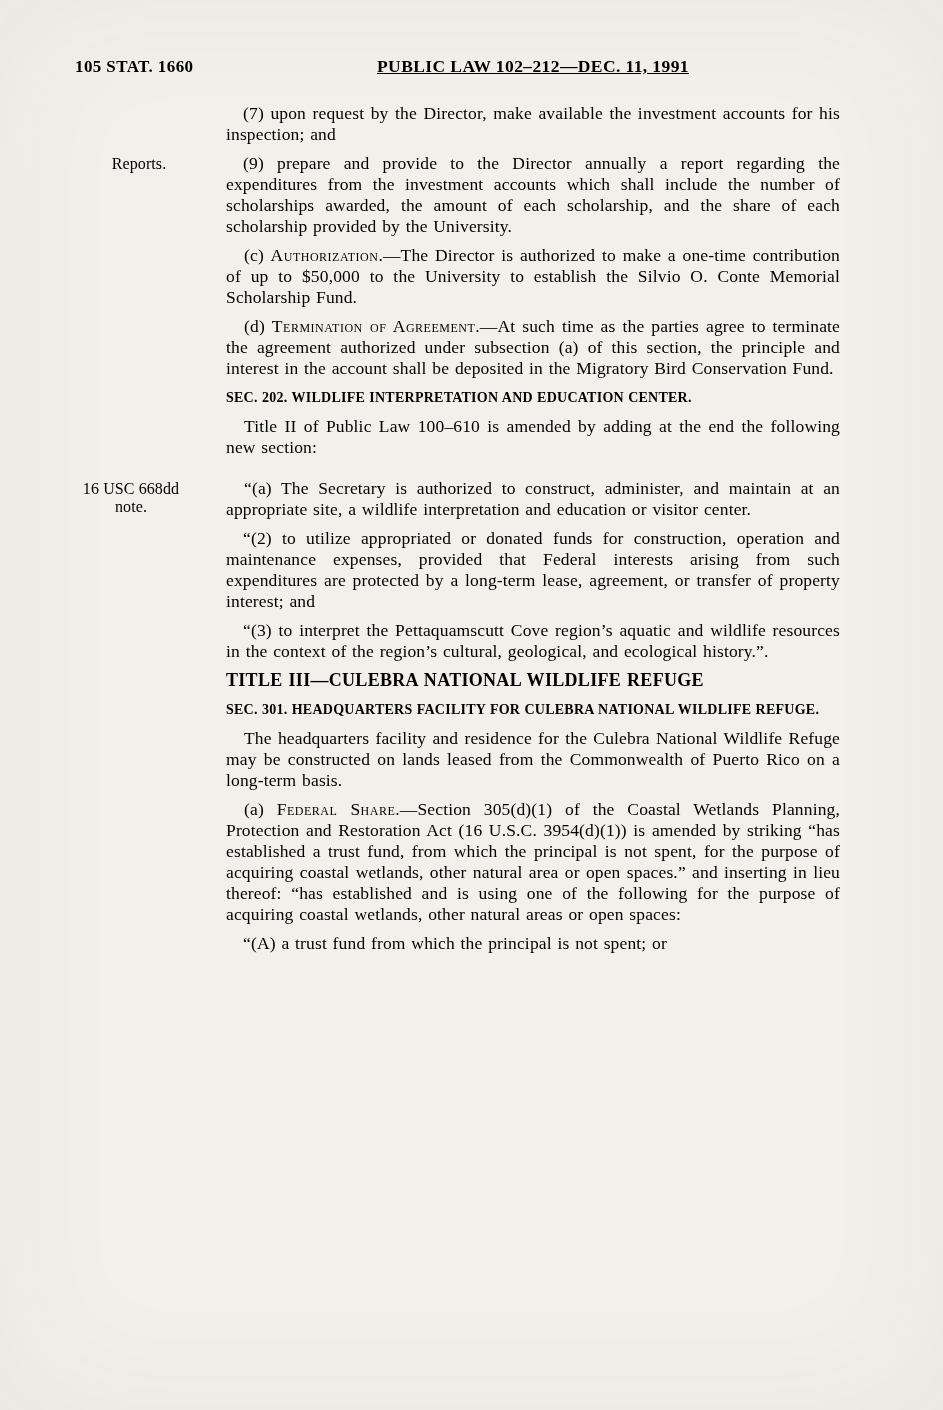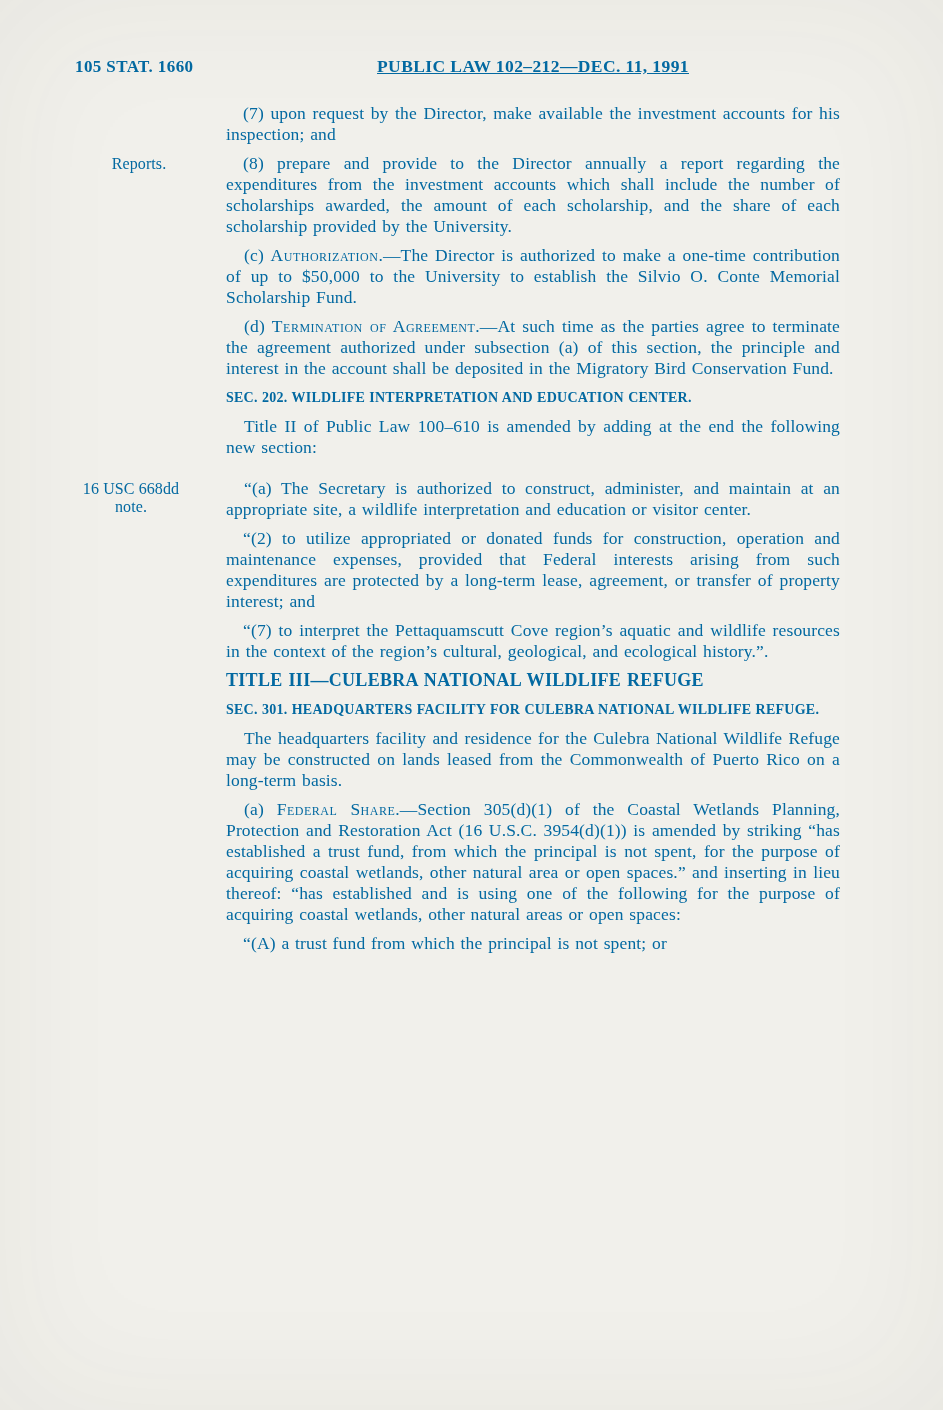--- a/index.html
+++ b/index.html
@@ -7,21 +7,21 @@
     padding: 0;
     background: #e8e7e2;
   }
   .page {
     position: relative;
     width: 943px;
     height: 1410px;
     background: #f1f0eb;
     box-shadow: inset 0 0 140px rgba(60,55,40,0.05);
     font-family: "Liberation Serif", "DejaVu Serif", serif;
-    color: #0369a1;
+    color: #000000;
     overflow: hidden;
   }
   .header-stat {
     position: absolute;
     left: 75px;
     top: 57px;
     font-weight: 700;
     font-size: 17px;
     letter-spacing: 0.4px;
     white-space: nowrap;
@@ -102,39 +102,39 @@
 
   <div class="header-stat">105 STAT. 1660</div>
   <div class="header-law">PUBLIC LAW 102–212—DEC. 11, 1991</div>
 
   <div class="column">
 
     <p class="sub">(7) upon request by the Director, make available the investment accounts for his inspection; and</p>
 
     <p class="sub has-note">
       <span class="margin-note">Reports.</span>
-      <span>(8) prepare and provide to the Director annually a report regarding the expenditures from the investment accounts which shall include the number of scholarships awarded, the amount of each scholarship, and the share of each scholarship provided by the University.</span>
+      <span>(9) prepare and provide to the Director annually a report regarding the expenditures from the investment accounts which shall include the number of scholarships awarded, the amount of each scholarship, and the share of each scholarship provided by the University.</span>
     </p>
 
     <p class="main"><span>(c) </span><span class="sc">Authorization</span><span>.—The Director is authorized to make a one-time contribution of up to $50,000 to the University to establish the Silvio O. Conte Memorial Scholarship Fund.</span></p>
 
     <p class="main"><span>(d) </span><span class="sc">Termination of Agreement</span><span>.—At such time as the parties agree to terminate the agreement authorized under subsection (a) of this section, the principle and interest in the account shall be deposited in the Migratory Bird Conservation Fund.</span></p>
 
     <p class="sec-heading">SEC. 202. WILDLIFE INTERPRETATION AND EDUCATION CENTER.</p>
 
     <p class="main">Title II of Public Law 100–610 is amended by adding at the end the following new section:</p>
 
     <p class="sec-heading quoted has-note">
       <span class="margin-note">16 USC 668dd note.</span>
     </p>
 
     <p class="main">“(a) The Secretary is authorized to construct, administer, and maintain at an appropriate site, a wildlife interpretation and education or visitor center.</p>
 
     <p class="sub">“(2) to utilize appropriated or donated funds for construction, operation and maintenance expenses, provided that Federal interests arising from such expenditures are protected by a long-term lease, agreement, or transfer of property interest; and</p>
-    <p class="sub">“(7) to interpret the Pettaquamscutt Cove region’s aquatic and wildlife resources in the context of the region’s cultural, geological, and ecological history.”.</p>
+    <p class="sub">“(3) to interpret the Pettaquamscutt Cove region’s aquatic and wildlife resources in the context of the region’s cultural, geological, and ecological history.”.</p>
 
     <p class="title-heading">TITLE III—CULEBRA NATIONAL WILDLIFE REFUGE</p>
 
     <p class="sec-heading hang">SEC. 301. HEADQUARTERS FACILITY FOR CULEBRA NATIONAL WILDLIFE REFUGE.</p>
 
     <p class="main">The headquarters facility and residence for the Culebra National Wildlife Refuge may be constructed on lands leased from the Commonwealth of Puerto Rico on a long-term basis.</p>
 
 
     <p class="main"><span>(a) </span><span class="sc">Federal Share</span><span>.—Section 305(d)(1) of the Coastal Wetlands Planning, Protection and Restoration Act (16 U.S.C. 3954(d)(1)) is amended by striking “has established a trust fund, from which the principal is not spent, for the purpose of acquiring coastal wetlands, other natural area or open spaces.” and inserting in lieu thereof: “has established and is using one of the following for the purpose of acquiring coastal wetlands, other natural areas or open spaces:</span></p>
 

